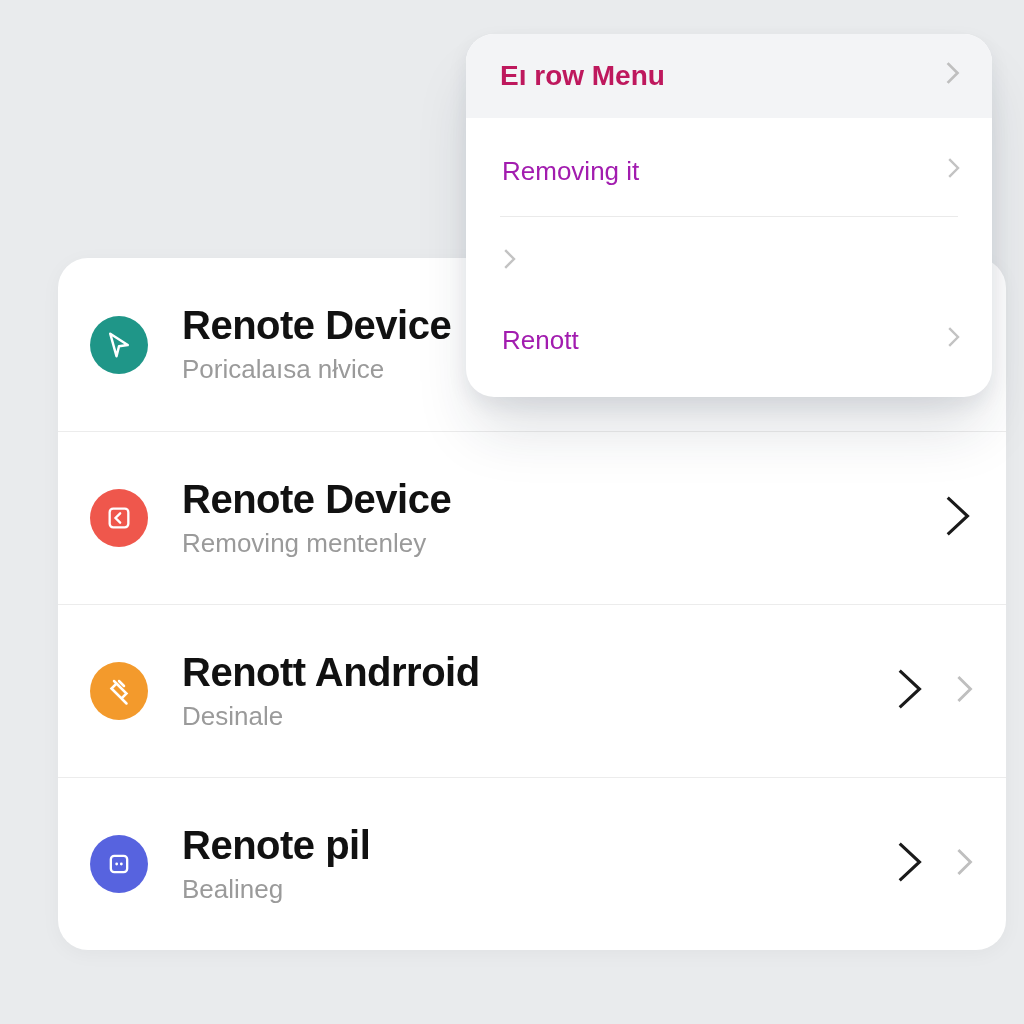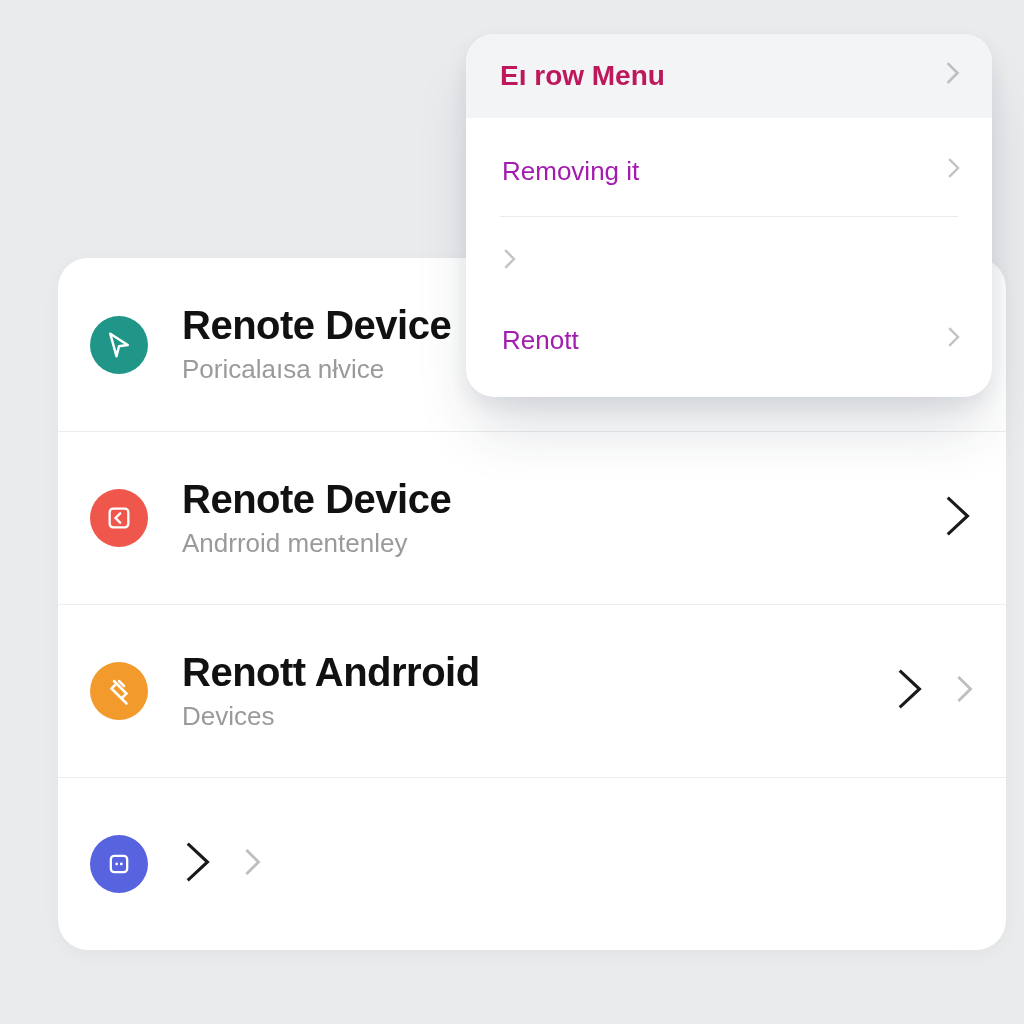--- a/index.html
+++ b/index.html
@@ -132,56 +132,60 @@
 
   <div class="list-row">
     <div class="row-icon ic-red">
       <svg width="28" height="28" viewBox="0 0 24 24">
           <rect x="4" y="4" width="16" height="16" rx="3" fill="none" stroke="#fff" stroke-width="2"></rect>
           <path d="M13 8 L9 12 L13 16" fill="none" stroke="#fff" stroke-width="2" stroke-linecap="round"></path>
         </svg>
     </div>
     <div class="row-text">
       <div class="row-title">Renote Device</div>
-      <div class="row-sub">Andrroid mentenley</div>
+      <div class="row-sub">Removing mentenley</div>
     </div>
     <div class="row-chevrons">
       <span class="chev-lg"><svg viewBox="0 0 24 34">
             <path d="M4 4 L18 17 L4 30"></path>
           </svg></span>
     </div>
   </div>
 
   <div class="list-row">
     <div class="row-icon ic-orange">
       <svg width="30" height="30" viewBox="0 0 24 24">
           <path d="M8 4 L12 8 M12 4 L16 8 M6 10 L14 18 L18 14 L10 6 Z M14 18 L18 22" fill="none" stroke="#fff" stroke-width="2" stroke-linecap="round"></path>
         </svg>
     </div>
     <div class="row-text">
       <div class="row-title">Renott Andrroid</div>
-      <div class="row-sub">Devices</div>
+      <div class="row-sub">Desinale</div>
     </div>
     <div class="row-chevrons">
       <span class="chev-lg"><svg viewBox="0 0 24 34">
             <path d="M4 4 L18 17 L4 30"></path>
           </svg></span>
       <span class="chev-sm"><svg viewBox="0 0 20 30">
             <path d="M4 4 L15 15 L4 26"></path>
           </svg></span>
     </div>
   </div>
 
   <div class="list-row">
     <div class="row-icon ic-blue">
       <svg width="28" height="28" viewBox="0 0 24 24">
           <rect x="5" y="5" width="14" height="14" rx="3" fill="none" stroke="#fff" stroke-width="2"></rect>
           <circle cx="10" cy="12" r="1.2" fill="#fff"></circle>
           <circle cx="14" cy="12" r="1.2" fill="#fff"></circle>
         </svg>
+    </div>
+    <div class="row-text">
+      <div class="row-title">Renote pil</div>
+      <div class="row-sub">Bealineg</div>
     </div>
     <div class="row-chevrons">
       <span class="chev-lg"><svg viewBox="0 0 24 34">
             <path d="M4 4 L18 17 L4 30"></path>
           </svg></span>
       <span class="chev-sm"><svg viewBox="0 0 20 30">
             <path d="M4 4 L15 15 L4 26"></path>
           </svg></span>
     </div>
   </div>

